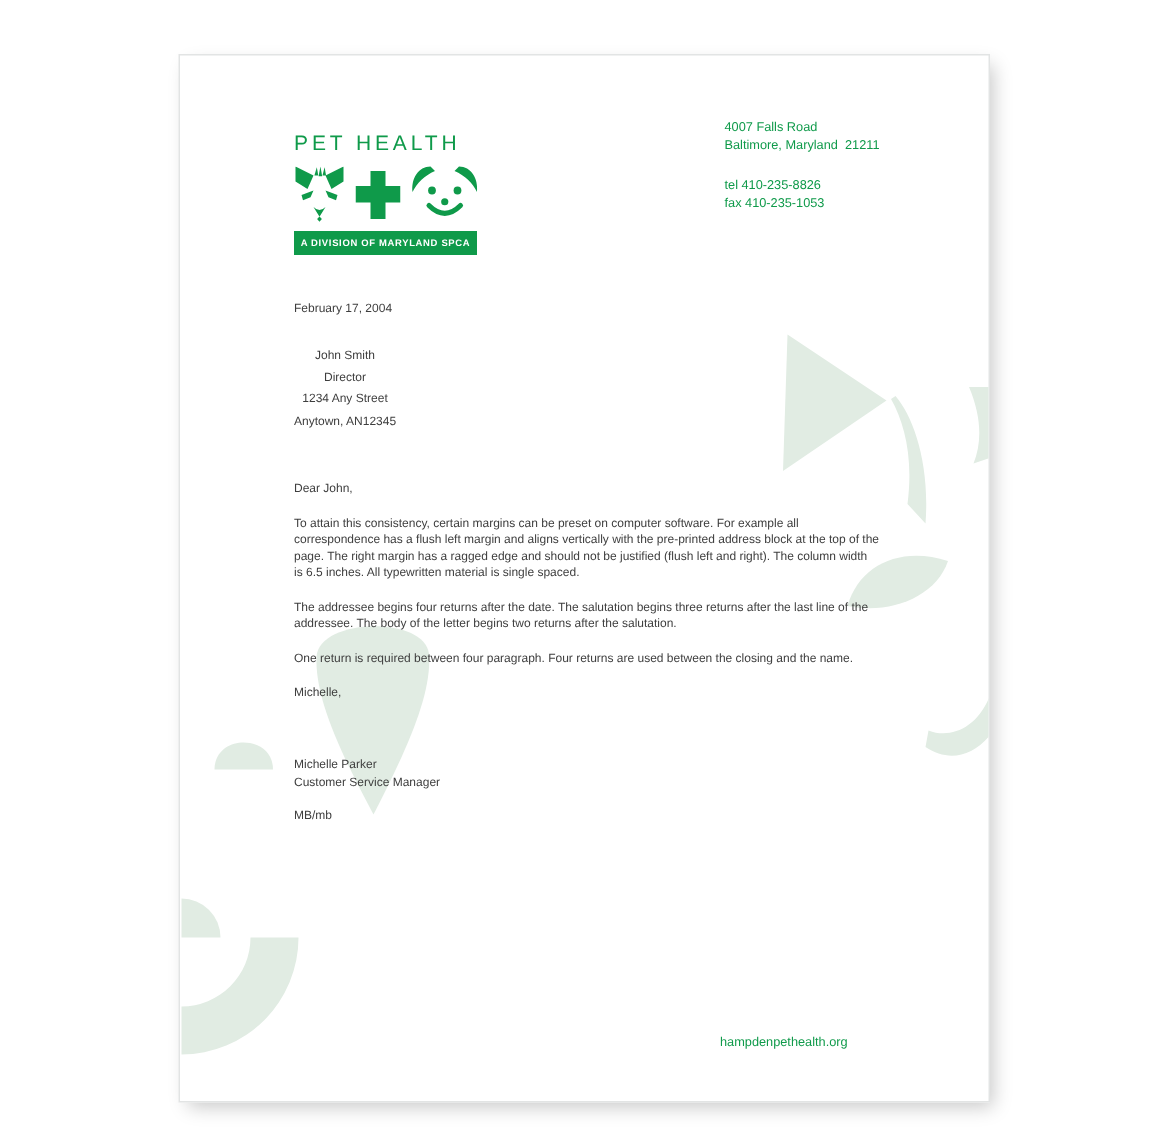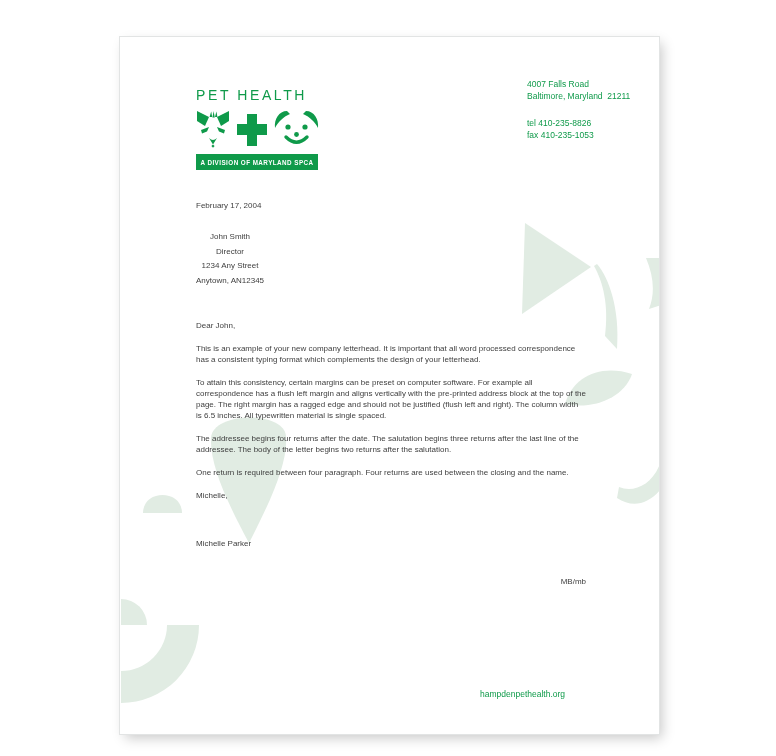--- a/index.html
+++ b/index.html
@@ -29,33 +29,33 @@
   .brand-line1{font-size:17.5px;font-weight:500;letter-spacing:2.5px;line-height:20px;}
   .brand-line2{font-size:14px;font-weight:500;letter-spacing:2.6px;line-height:17px;margin-top:14px;}
   .icon-row{display:flex;align-items:center;gap:7px;height:40px;margin-top:6px;color:var(--brand_green);}
   .icon-row svg{display:block;}
   .banner{
     margin-top:4px;width:122px;height:16px;background:var(--brand_green);
     color:#fff;font-size:6.3px;font-weight:bold;letter-spacing:.45px;
     display:flex;align-items:center;justify-content:center;white-space:nowrap;
   }
 
-  .contact{position:absolute;left:363px;top:41px;color:var(--brand_green);font-size:8.5px;line-height:12px;font-weight:500;margin-left:44px;}
+  .contact{position:absolute;left:363px;top:41px;color:var(--brand_green);font-size:8.5px;line-height:12px;font-weight:500;}
   .contact div{white-space:pre-wrap;}
   .contact .group-gap{height:15px;}
 
   
   .gray{color:var(--body_text);}
   .date-block{position:absolute;left:76px;top:163px;font-size:8px;line-height:11px;}
   .recipient-block{position:absolute;left:76px;top:193px;font-size:8px;line-height:14.5px;text-align:center;}
   .letter-body{position:absolute;left:76px;top:283px;width:390px;font-size:8px;line-height:11px;}
   .letter-body p{margin:0 0 12px 0;}
   .letter-body .closing{margin-top:5px;margin-bottom:0;}
   .signer{margin-top:37px;line-height:12px;}
-  .reference{margin-top:26px;text-align:right;}
+  .reference{margin-top:10px;}
 
   .site-link{position:absolute;left:360px;top:652px;color:var(--brand_green);font-size:8.5px;font-weight:normal;text-align:right;}
 </style>
 </head>
 <body>
 
 <div class="page">
 
   <svg class="watermark" viewBox="0 0 541 699" preserveAspectRatio="none" aria-hidden="true">
 
@@ -112,26 +112,26 @@
 
   <div class="recipient-block gray">
     <div>John Smith</div>
     <div>Director</div>
     <div>1234 Any Street</div>
     <div>Anytown, AN12345</div>
   </div>
 
   <div class="letter-body gray">
     <p>Dear John,</p>
-    <p>This is an example of your new company letterhead. It is important that all word processed correspondence has a consistent typing format which complements the design of your letterhead.</p>
     <p>To attain this consistency, certain margins can be preset on computer software. For example all correspondence has a flush left margin and aligns vertically with the pre-printed address block at the top of the page. The right margin has a ragged edge and should not be justified (flush left and right). The column width is 6.5 inches. All typewritten material is single spaced.</p>
     <p>The addressee begins four returns after the date. The salutation begins three returns after the last line of the addressee. The body of the letter begins two returns after the salutation.</p>
     <p>One return is required between four paragraph. Four returns are used between the closing and the name.</p>
     <p class="closing">Michelle,</p>
     <div class="signer">
       <div>Michelle Parker</div>
+      <div>Customer Service Manager</div>
     </div>
     <div class="reference">MB/mb</div>
   </div>
 
   <div class="site-link">hampdenpethealth.org</div>
 
 </div>
 
 </body></html>

